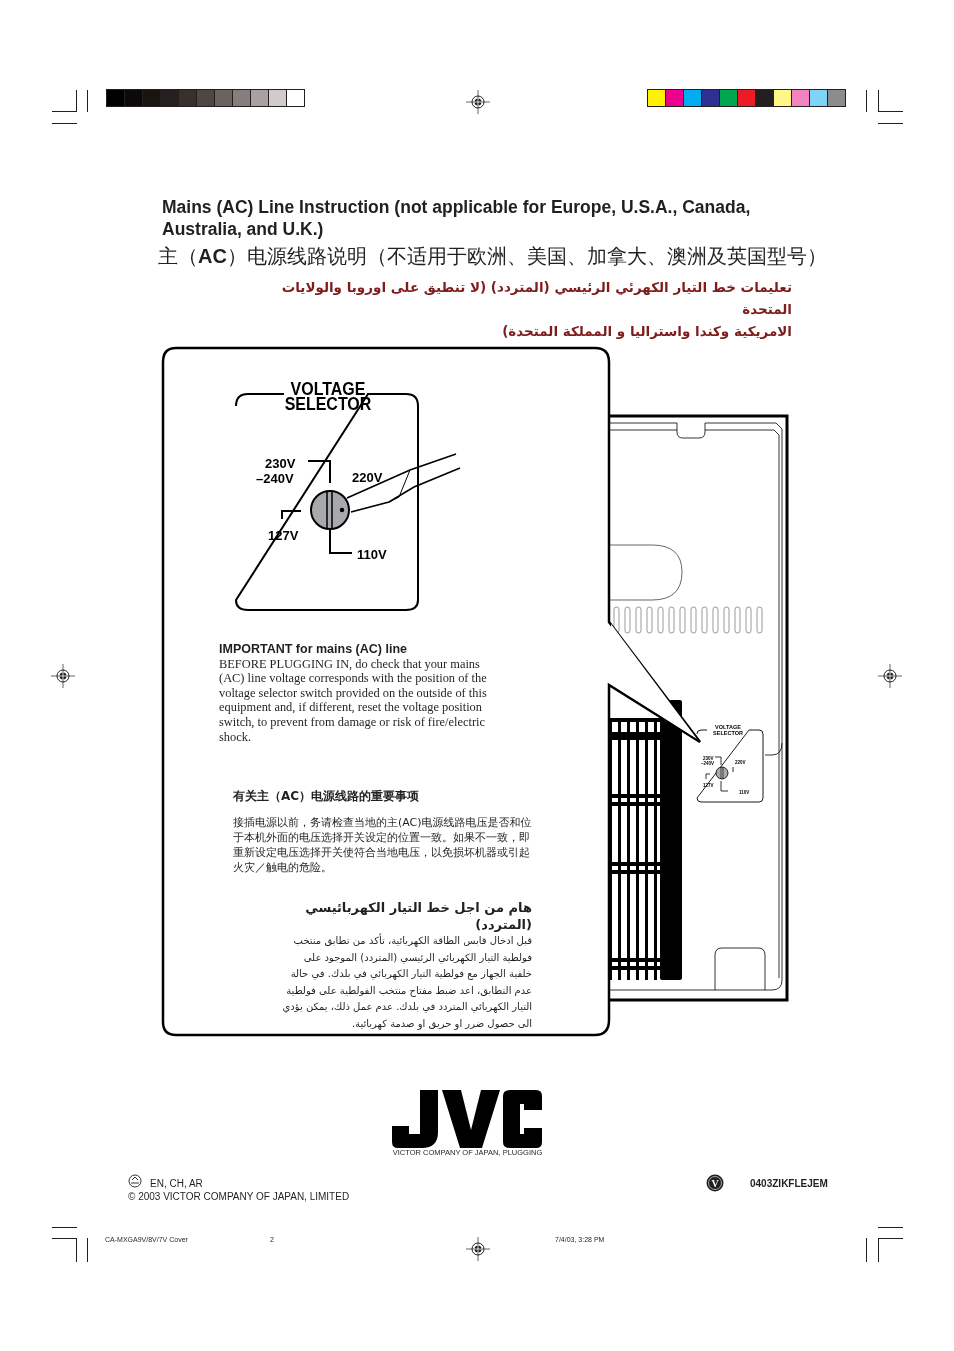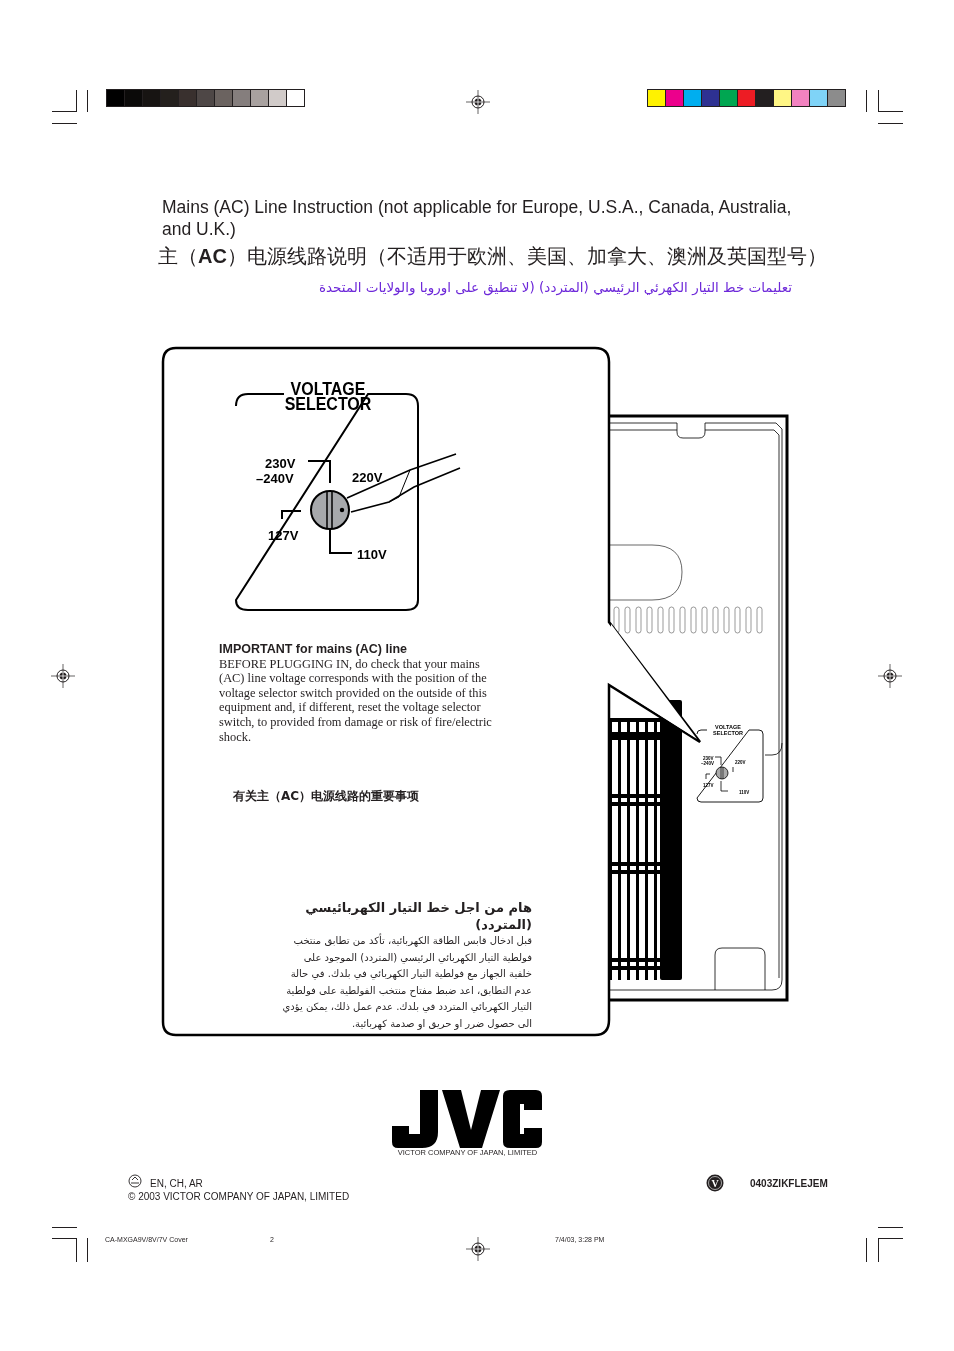--- a/index.html
+++ b/index.html
@@ -2,24 +2,24 @@
 <html><head>
 <meta charset="utf-8">
 <style>
   html, body { margin:0; padding:0; background:#ffffff; }
   body { width:954px; height:1351px; position:relative; overflow:hidden; font-family:"Liberation Sans", sans-serif; color:#1a1a1a; }
   .abs { position:absolute; }
   .swatch-row { position:absolute; display:flex; border:1px solid #231f20; }
   .swatch { width:17px; height:16px; border-right:1px solid #231f20; }
   .swatch:last-child { border-right:none; }
   .crop { position:absolute; background:#231f20; }
-  .title-en { position:absolute; left:162px; top:196px; width:640px; font-family:"Liberation Sans", sans-serif; font-weight:normal; font-size:17.5px; line-height:22px; color:#231f20; }
+  .title-en { position:absolute; left:162px; top:196px; width:640px; font-family:"Liberation Sans", sans-serif; font-weight:bold; font-size:17.5px; line-height:22px; color:#231f20; }
   .title-zh { position:absolute; left:158px; top:243px; font-family:"DejaVu Sans", sans-serif; font-size:20px; color:#231f20; white-space:nowrap; }
   .title-zh b { font-family:"Liberation Sans", sans-serif; }
-  .title-ar { position:absolute; left:270px; top:276px; width:522px; direction:rtl; text-align:right; font-family:"DejaVu Sans", sans-serif; font-weight:normal; font-size:13.5px; line-height:22px; color:#6d28d9; }
+  .title-ar { position:absolute; left:270px; top:276px; width:522px; direction:rtl; text-align:right; font-family:"DejaVu Sans", sans-serif; font-weight:bold; font-size:13.5px; line-height:22px; color:#7f1d1d; }
   .callout-text { position:absolute; font-family:"Liberation Serif", serif; font-size:12.4px; line-height:14.6px; color:#231f20; }
   .callout-head { font-family:"Liberation Sans", sans-serif; font-weight:bold; font-size:12.5px; }
   .zh-block { position:absolute; left:233px; top:789px; width:300px; font-family:"DejaVu Sans", sans-serif; font-size:11px; line-height:15px; color:#231f20; }
   .zh-block .h { font-size:12px; font-weight:bold; margin-bottom:11px; }
   .ar-block { position:absolute; left:278px; top:900px; width:254px; direction:rtl; text-align:right; font-family:"DejaVu Sans", sans-serif; font-size:10px; line-height:16.5px; color:#231f20; }
   .ar-block .h { font-weight:bold; font-size:13px; }
   .small { font-family:"Liberation Sans", sans-serif; font-size:10px; color:#231f20; }
   .tiny { font-family:"Liberation Sans", sans-serif; font-size:7px; color:#231f20; }
 </style>
 </head>
@@ -105,20 +105,21 @@
     <div class="swatch" style="background: rgb(255, 246, 133);"></div>
     <div class="swatch" style="background: rgb(242, 130, 192);"></div>
     <div class="swatch" style="background: rgb(127, 211, 247);"></div>
     <div class="swatch" style="background: rgb(140, 140, 140);"></div>
   </div>
 
 <div class="title-en">Mains (AC) Line Instruction (not applicable for Europe, U.S.A., Canada, Australia, and U.K.)</div>
 <div class="title-zh"><span>主（</span><b>AC</b><span>）电源线路说明（不适用于欧洲、美国、加拿大、澳洲及英国型号）</span></div>
 <div class="title-ar">
   <div>تعليمات خط  التيار الكهرئي الرئيسي (المتردد) (لا تنطيق على اوروبا والولايات المتحدة</div>
+  <div>الامريكية وكندا واستراليا و المملكة المتحدة)</div>
 </div>
 
 <svg class="abs" style="left:600px;top:410px" width="200" height="600">
 
   <path d="M8 6 H187 V590 H8" fill="none" stroke="#000" stroke-width="3"></path>
 
   <path d="M9 13 H77 M105 13 H176 L182 19 V333 Q182 345 172 345 H165" fill="none" stroke="#000" stroke-width="0.8"></path>
   <path d="M9 20 H77 M105 20 H174 L179 25 V333" fill="none" stroke="#000" stroke-width="0.8"></path>
   <path d="M77 13 V22 Q77 28 83 28 H99 Q105 28 105 22 V13" fill="none" stroke="#000" stroke-width="0.8"></path>
 
@@ -204,41 +205,42 @@
   <line x1="98" y1="115" x2="98" y2="153" stroke="#000" stroke-width="1.5"></line>
   <circle cx="108" cy="134" r="2.2" fill="#000"></circle>
 
   <path d="M113 122 L176 94 L222 78" fill="none" stroke="#000" stroke-width="1.6"></path>
   <path d="M117 136 L155 126 L180 111 L226 92" fill="none" stroke="#000" stroke-width="1.6"></path>
   <path d="M155 126 L165 121 L176 94" fill="none" stroke="#000" stroke-width="1"></path>
 </svg>
 
 <div class="callout-text" style="left:219px;top:642px;width:282px;">
   <div class="callout-head">IMPORTANT for mains (AC) line</div>
-  <div>BEFORE PLUGGING IN, do check that your mains (AC) line voltage corresponds with the position of the voltage selector switch provided on the outside of this equipment and, if different, reset the voltage selector switch, to provided from damage or risk of fire/electric shock.</div>
+  <div>BEFORE PLUGGING IN, do check that your mains (AC) line voltage corresponds with the position of the voltage selector switch provided on the outside of this equipment and, if different, reset the voltage position switch, to prevent from damage or risk of fire/electric shock.</div>
 </div>
 
 <div class="zh-block">
   <div class="h">有关主（AC）电源线路的重要事项</div>
+  <div>接插电源以前，务请检查当地的主(AC)电源线路电压是否和位于本机外面的电压选择开关设定的位置一致。如果不一致，即重新设定电压选择开关使符合当地电压，以免损坏机器或引起火灾／触电的危险。</div>
 </div>
 
 <div class="ar-block">
   <div class="h">هام من اجل خط التيار الكهربائيسي (المتردد)</div>
   <div>قبل ادخال قابس الطاقة الكهربائية، تأكد من تطابق منتخب فولطية التيار الكهربائي الرئيسي (المتردد) الموجود على خلفية الجهاز مع فولطية التيار الكهربائي في بلدك. في حالة عدم التطابق، اعد ضبط مفتاح منتخب الفولطية على فولطية التيار الكهربائي المتردد في بلدك. عدم عمل ذلك، يمكن يؤدي الى حصول ضرر او حريق او صدمة كهربائية.</div>
 </div>
 
 <svg class="abs" style="left:392px;top:1090px" width="150" height="58">
 
   <path d="M28 0 H46 V42 Q46 58 30 58 H6 Q0 58 0 52 V36 H17 V44 H28 Z" fill="#000"></path>
 
   <path d="M50 0 H69 L79 40 L89 0 H108 L90 58 H68 Z" fill="#000"></path>
 
   <path d="M118 0 H144 Q150 0 150 6 V20 H132 V14 H128 V44 H132 V38 H150 V52 Q150 58 144 58 H118 Q111 58 111 52 V6 Q111 0 118 0 Z" fill="#000"></path>
 </svg>
-<div class="abs tiny" style="left:390px;top:1148px;width:155px;text-align:center;font-size:7.5px;">VICTOR COMPANY OF JAPAN, LIMITED</div>
+<div class="abs tiny" style="left:390px;top:1148px;width:155px;text-align:center;font-size:7.5px;">VICTOR COMPANY OF JAPAN, PLUGGING</div>
 
 <svg class="abs" style="left:128px;top:1174px" width="14" height="14">
   <circle cx="7" cy="7" r="6" fill="none" stroke="#231f20" stroke-width="0.9"></circle>
   <path d="M3 9 H11 M4 6 L7 3 L10 6" fill="none" stroke="#231f20" stroke-width="0.9"></path>
 </svg>
 <div class="abs small" style="left:150px;top:1178px;">EN, CH, AR</div>
 <div class="abs small" style="left:128px;top:1191px;">© 2003 VICTOR COMPANY OF JAPAN, LIMITED</div>
 
 <svg class="abs" style="left:706px;top:1174px" width="18" height="18">
   <circle cx="9" cy="9" r="8.5" fill="#231f20"></circle>

